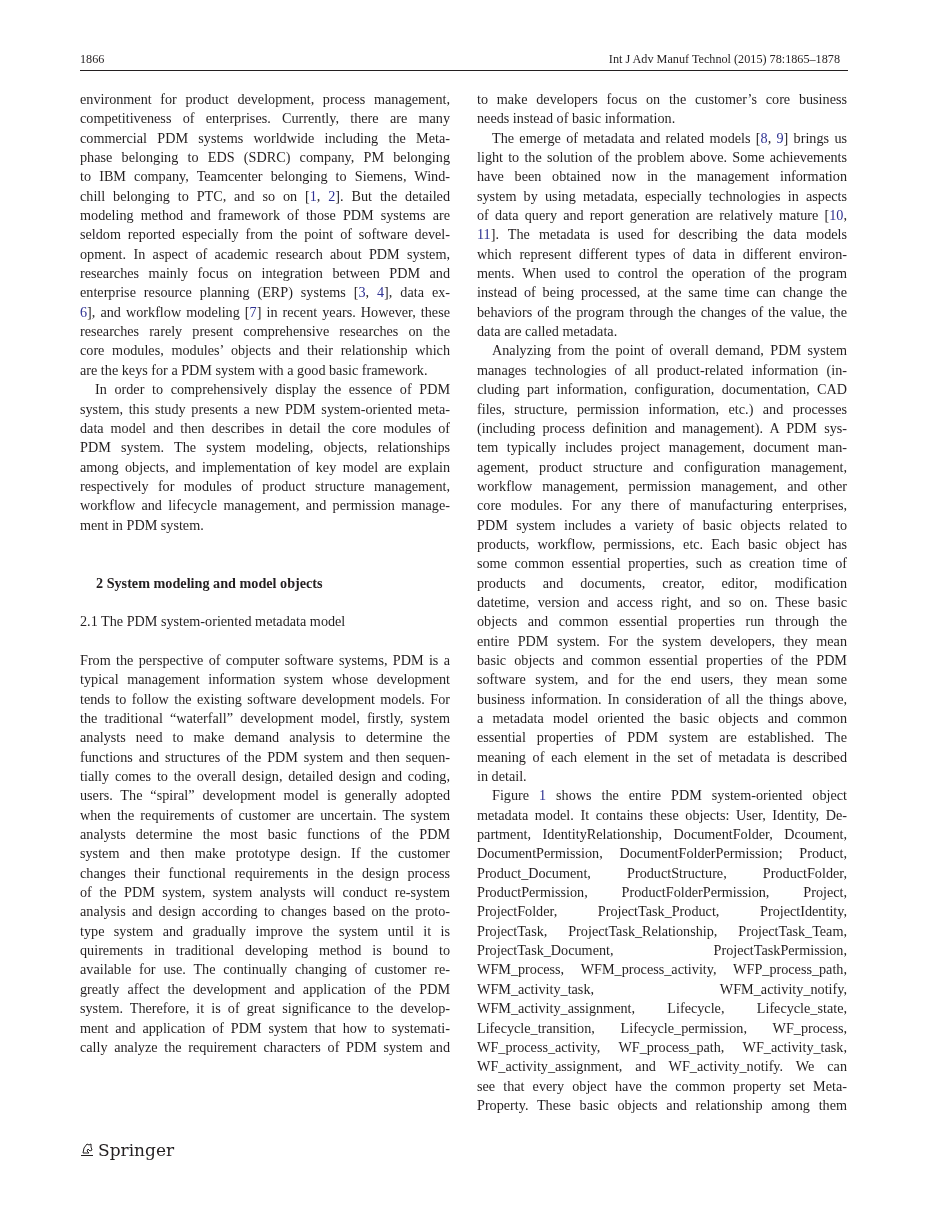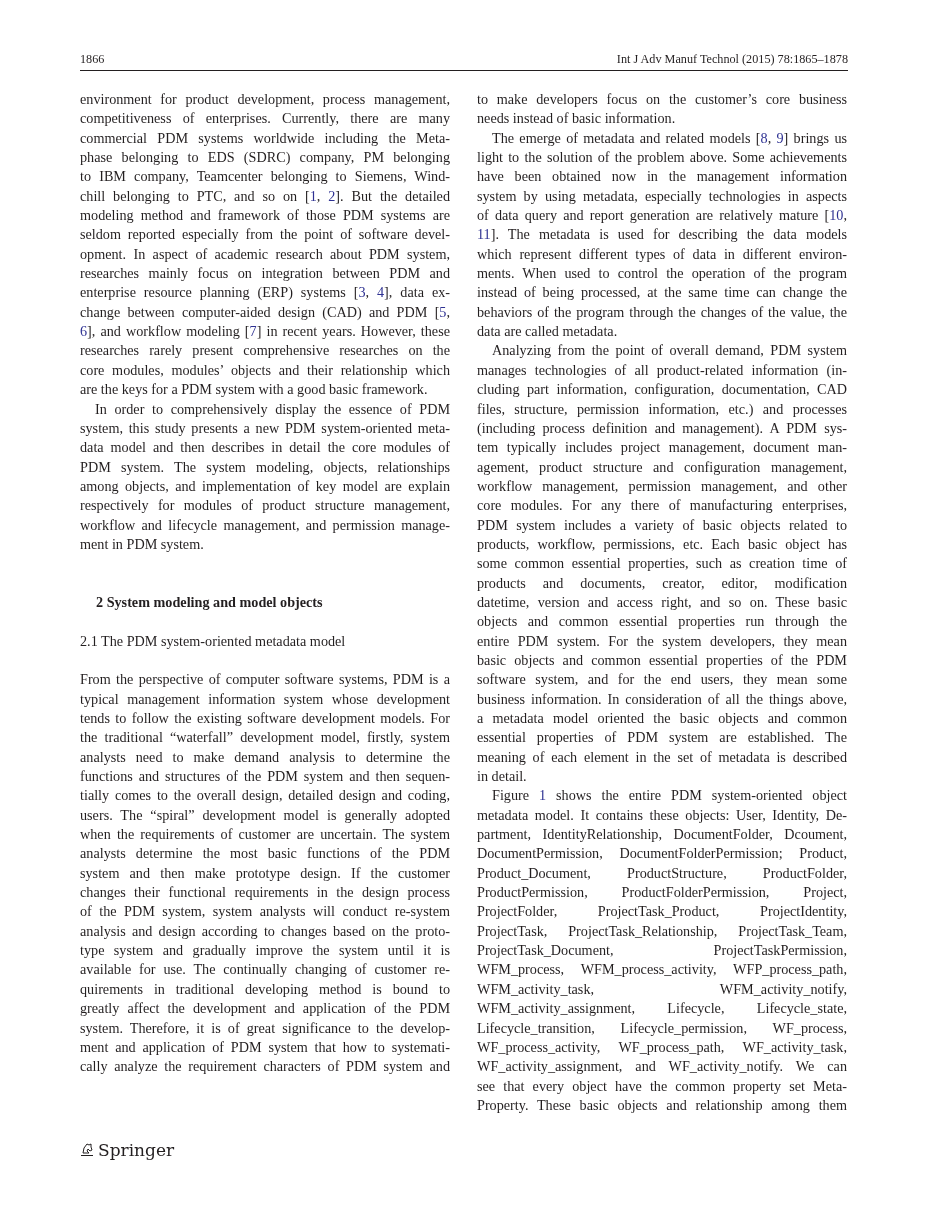--- a/index.html
+++ b/index.html
@@ -1,21 +1,21 @@
 <!DOCTYPE html>
 <html><head>
 <meta charset="utf-8">
 <style>
   html, body { margin: 0; padding: 0; background: #ffffff; }
   body { width: 925px; height: 1230px; position: relative; overflow: hidden;
          font-family: "Liberation Serif", "DejaVu Serif", serif; color: #231f20; }
   .header { position: absolute; left: 80px; top: 50px; width: 768px; height: 20px;
             font-size: 12.2px; border-bottom: 1.6px solid #231f20; }
   .header .pg { position: absolute; left: 0; top: 2px; }
-  .header .jr { position: absolute; right: 0; top: 2px; text-align: right; }
+  .header .jr { position: absolute; right: 8px; top: 2px; text-align: right; }
   .col { position: absolute; top: 90px; width: 370px; font-size: 14.2px; }
   .col.left { left: 80px; }
   .col.right { left: 477px; }
   .ln { height: 19.35px; line-height: 19.35px; white-space: nowrap; text-align: justify;
         text-align-last: justify; overflow: visible; }
   .ln.last { text-align-last: left; }
   .ln.ind { text-indent: 15px; }
   .ref { color: #2e3192; }
   .sec { font-weight: bold; text-align-last: left; margin-left: 16px; }
   .subsec { text-align-last: left; }
@@ -38,21 +38,20 @@
       <div class="ln">competitiveness of enterprises. Currently, there are many</div>
       <div class="ln">commercial PDM systems worldwide including the Meta-</div>
       <div class="ln">phase belonging to EDS (SDRC) company, PM belonging</div>
       <div class="ln">to IBM company, Teamcenter belonging to Siemens, Wind-</div>
       <div class="ln"><span>chill belonging to PTC, and so on [</span><span class="ref">1</span><span>, </span><span class="ref">2</span><span>]. But the detailed</span></div>
       <div class="ln">modeling method and framework of those PDM systems are</div>
       <div class="ln">seldom reported especially from the point of software devel-</div>
       <div class="ln">opment. In aspect of academic research about PDM system,</div>
       <div class="ln">researches mainly focus on integration between PDM and</div>
       <div class="ln"><span>enterprise resource planning (ERP) systems [</span><span class="ref">3</span><span>, </span><span class="ref">4</span><span>], data ex-</span></div>
-      <div class="ln"><span>change between computer-aided design (CAD) and PDM [</span><span class="ref">5</span><span>,</span></div>
       <div class="ln"><span></span><span class="ref">6</span><span>], and workflow modeling [</span><span class="ref">7</span><span>] in recent years. However, these</span></div>
       <div class="ln">researches rarely present comprehensive researches on the</div>
       <div class="ln">core modules, modules’ objects and their relationship which</div>
       <div class="ln last">are the keys for a PDM system with a good basic framework.</div>
     </div>
   <div>
       <div class="ln ind">In order to comprehensively display the essence of PDM</div>
       <div class="ln">system, this study presents a new PDM system-oriented meta-</div>
       <div class="ln">data model and then describes in detail the core modules of</div>
       <div class="ln">PDM system. The system modeling, objects, relationships</div>
@@ -76,22 +75,22 @@
       <div class="ln">functions and structures of the PDM system and then sequen-</div>
       <div class="ln">tially comes to the overall design, detailed design and coding,</div>
       <div class="ln">users. The “spiral” development model is generally adopted</div>
       <div class="ln">when the requirements of customer are uncertain. The system</div>
       <div class="ln">analysts determine the most basic functions of the PDM</div>
       <div class="ln">system and then make prototype design. If the customer</div>
       <div class="ln">changes their functional requirements in the design process</div>
       <div class="ln">of the PDM system, system analysts will conduct re-system</div>
       <div class="ln">analysis and design according to changes based on the proto-</div>
       <div class="ln">type system and gradually improve the system until it is</div>
+      <div class="ln">quirements in traditional developing method is bound to</div>
       <div class="ln">available for use. The continually changing of customer re-</div>
-      <div class="ln">quirements in traditional developing method is bound to</div>
       <div class="ln">greatly affect the development and application of the PDM</div>
       <div class="ln">system. Therefore, it is of great significance to the develop-</div>
       <div class="ln">ment and application of PDM system that how to systemati-</div>
       <div class="ln">cally analyze the requirement characters of PDM system and</div>
     </div>
 </div>
 
 <div class="col right">
   <div>
       <div class="ln">to make developers focus on the customer’s core business</div>

